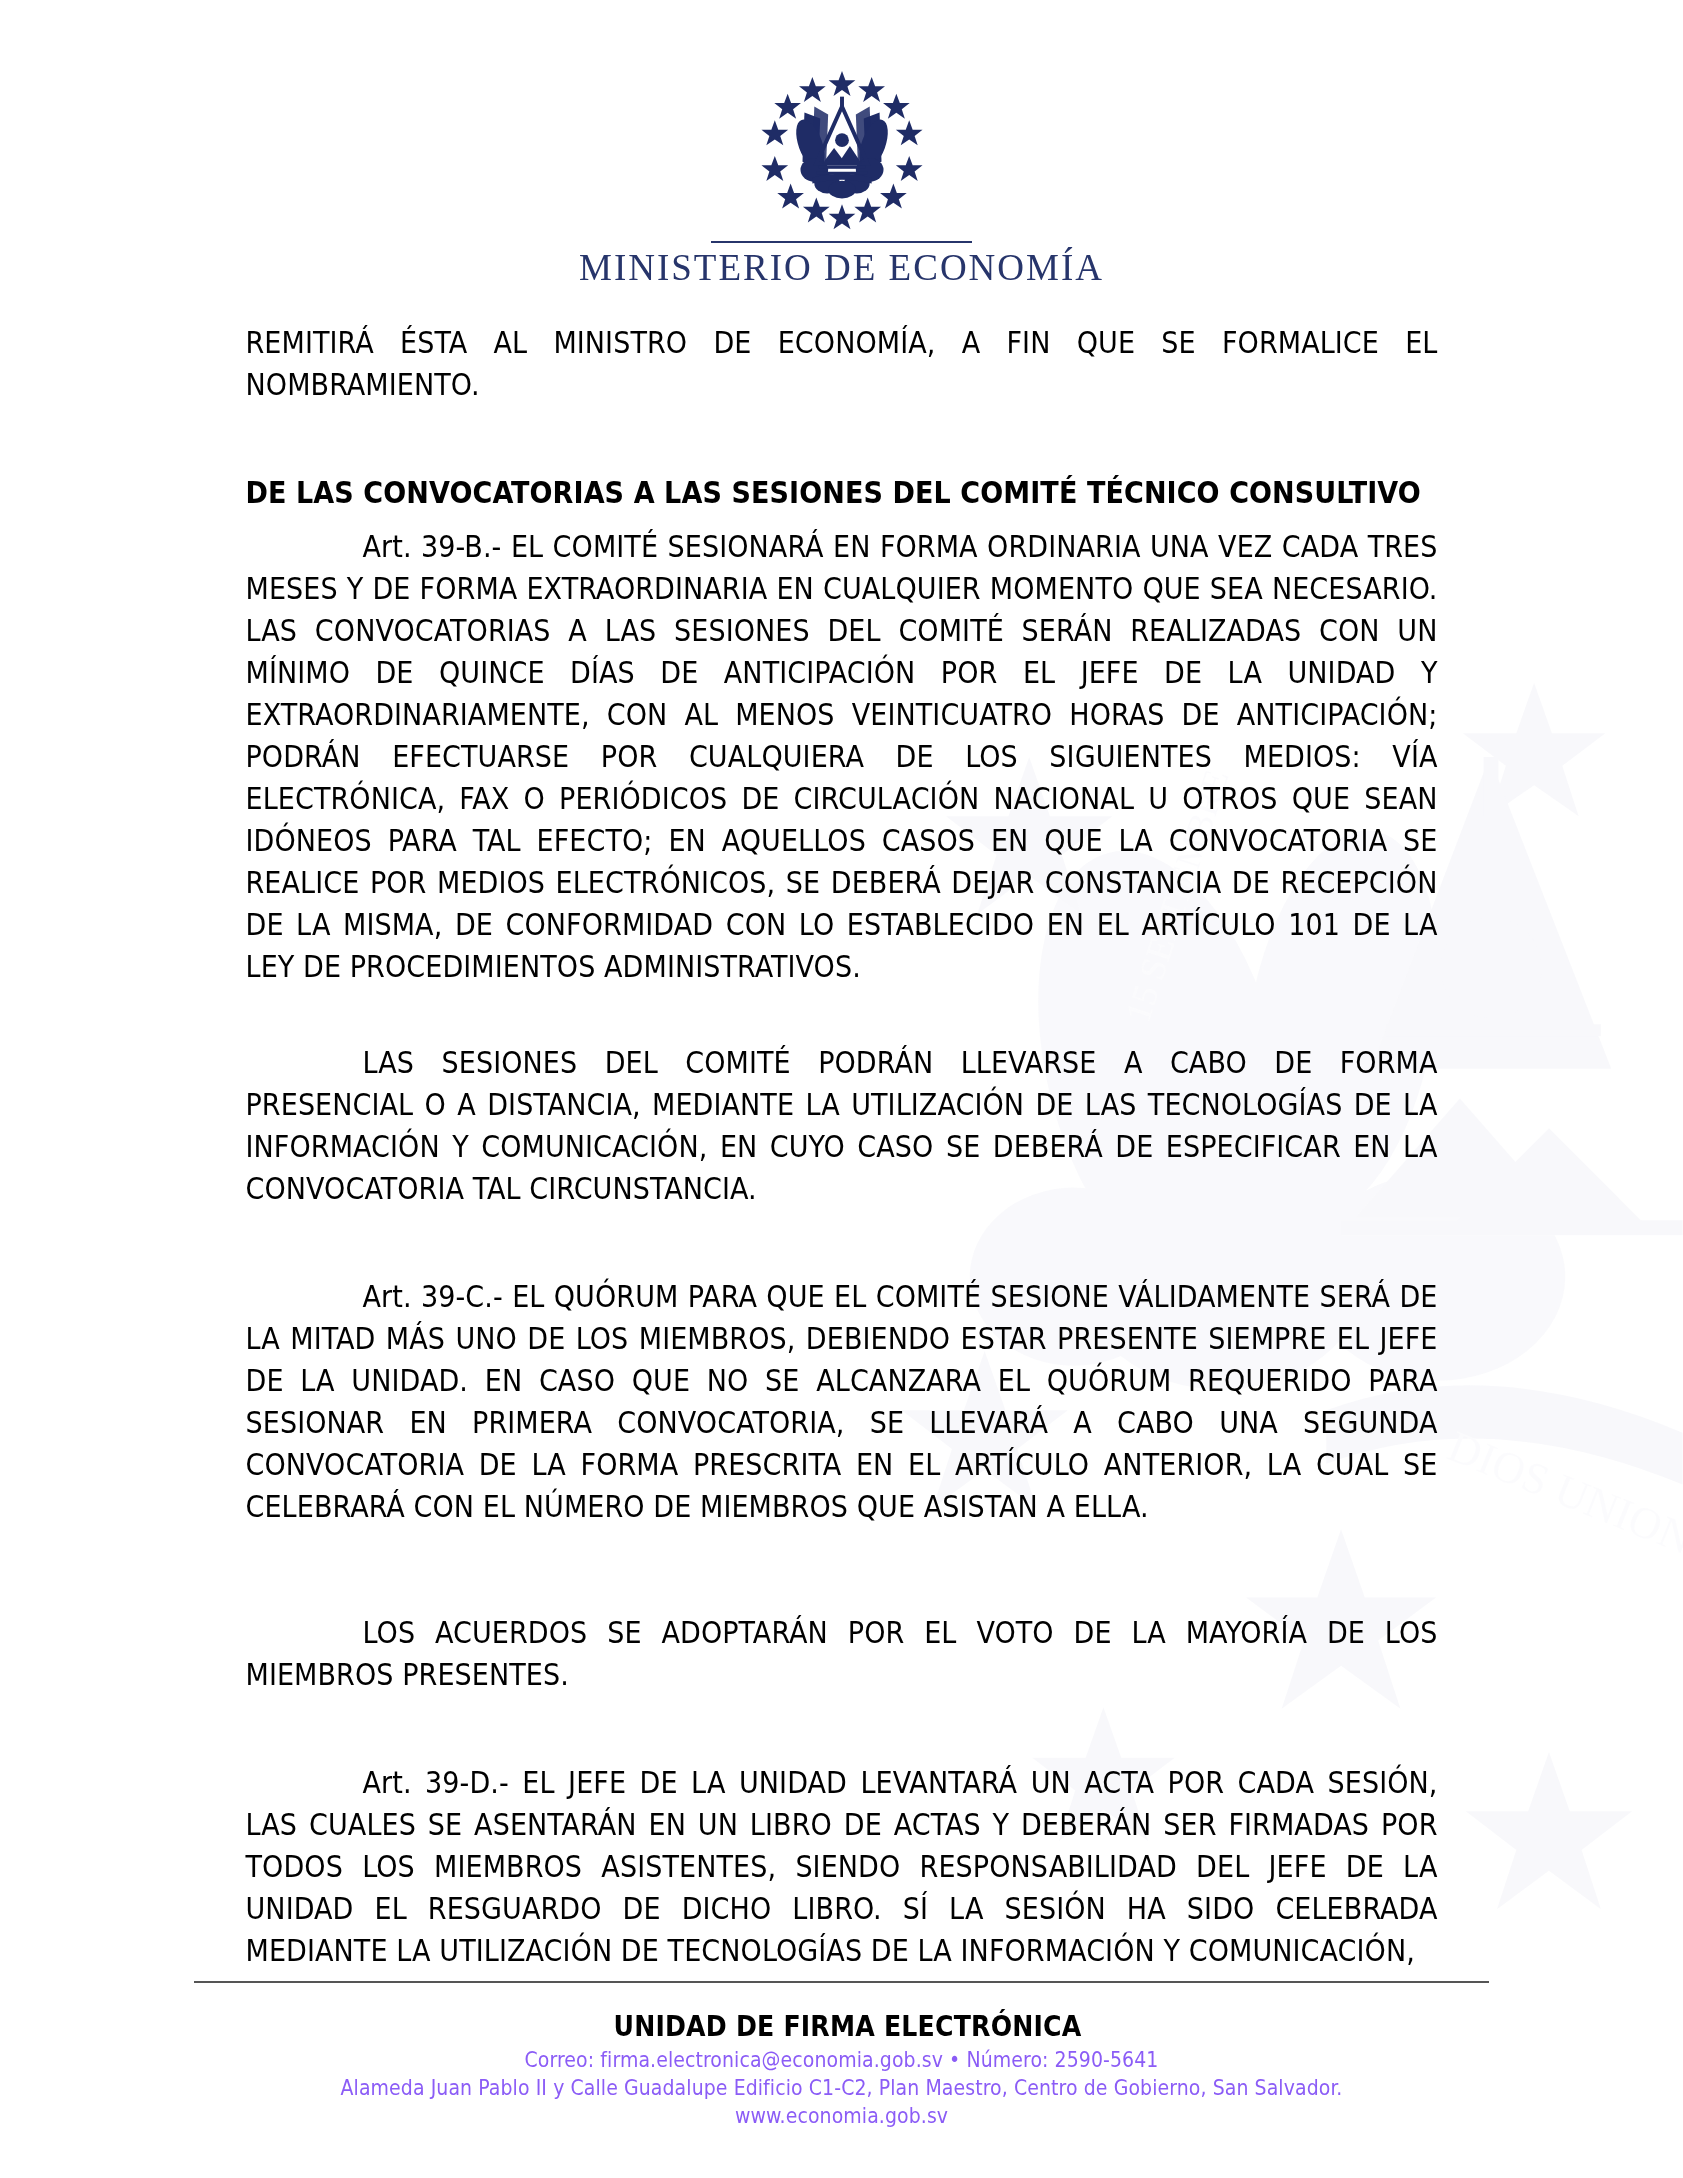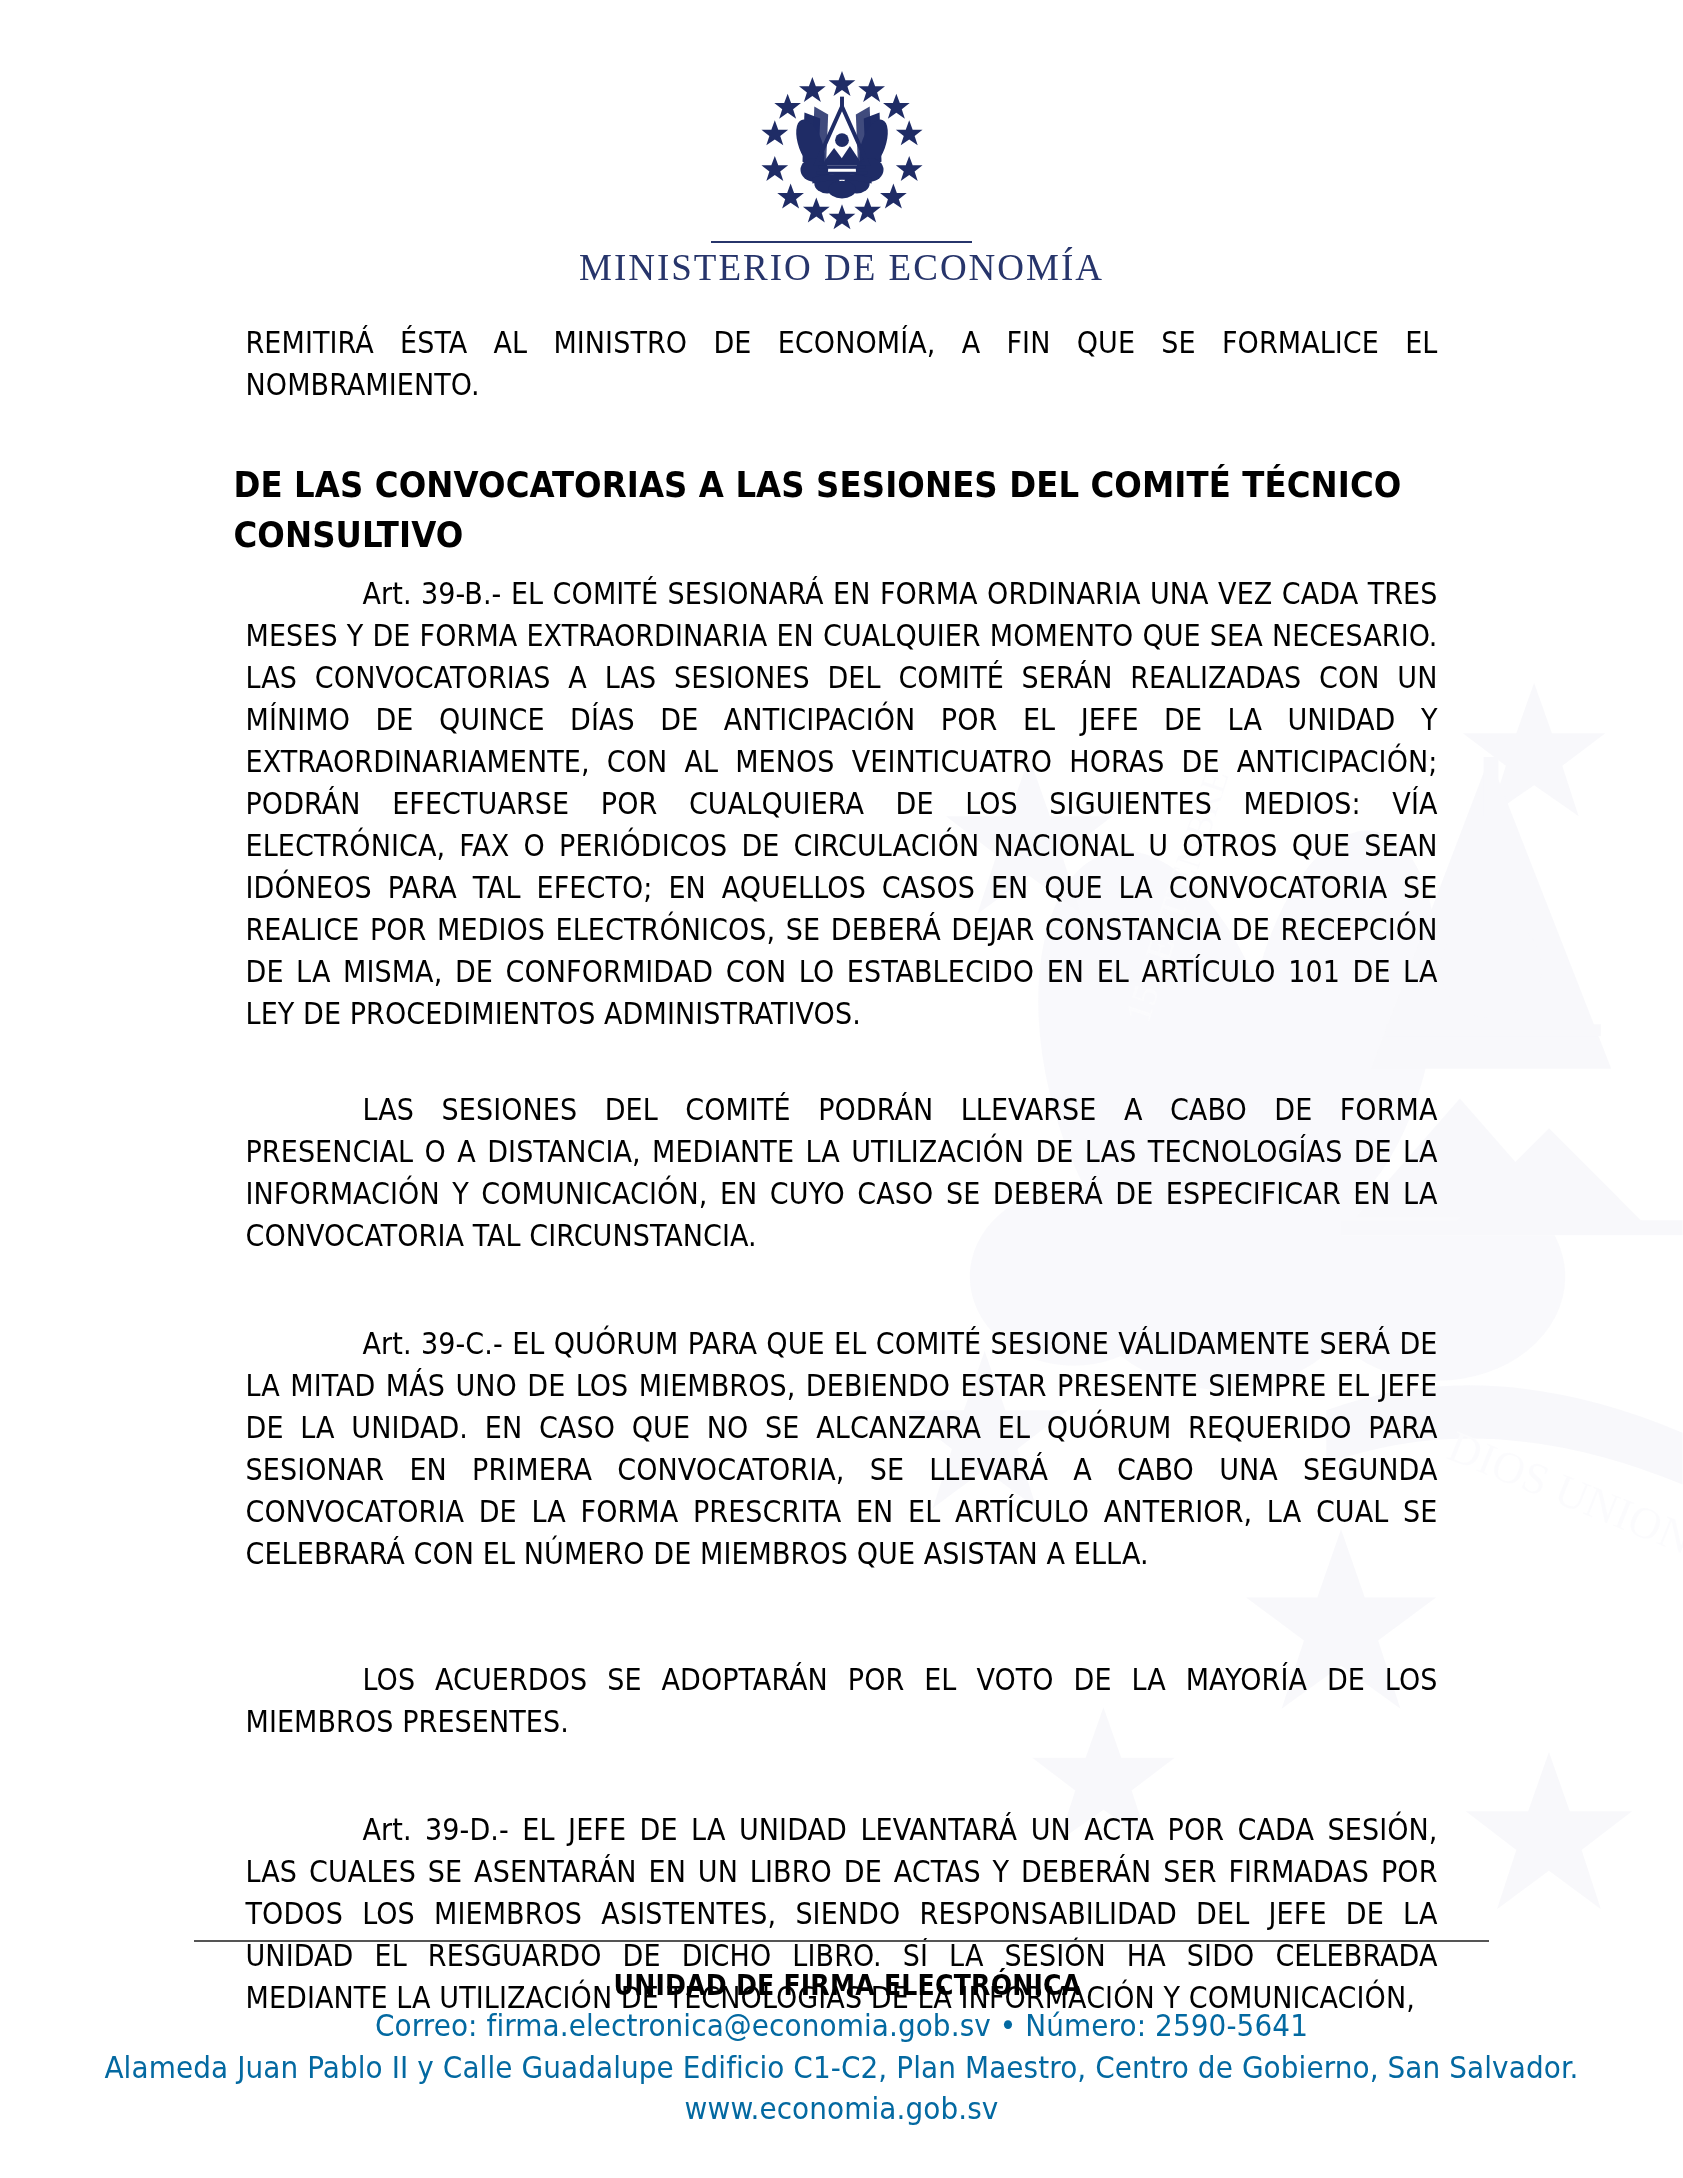--- a/index.html
+++ b/index.html
@@ -69,24 +69,24 @@
     text-justify: inter-word;
     font-size: 30px;
     line-height: 1.40;
     color: #000000;
     margin: 12px;
     letter-spacing: 0.1px;
   }
   .para.indent { text-indent: 117px; }
   .heading {
     font-weight: bold;
-    font-size: 36px;
+    font-size: 30px;
     line-height: 1.40;
     color: #000000;
-    margin: 0;
+    margin: 12px;
     letter-spacing: 0.1px;
   }
   .gap-sm { height: 30px; }
   .gap-md { height: 42px; }
 
   
   .footer {
     position: absolute;
     left: 0;
     right: 0;
@@ -102,22 +102,22 @@
   }
   .footer-title {
     font-weight: bold;
     font-size: 28px;
     color: #000000;
     line-height: 1.32;
     letter-spacing: 0.2px;
     padding-left: 12px;
   }
   .footer-line {
-    font-size: 31px;
-    color: #0369a1;
+    font-size: 21px;
+    color: #8b5cf6;
     line-height: 1.34;
     letter-spacing: 0.1px;
   }
 </style>
 </head>
 <body>
 
 <div class="page">
 
   <div class="watermark">

